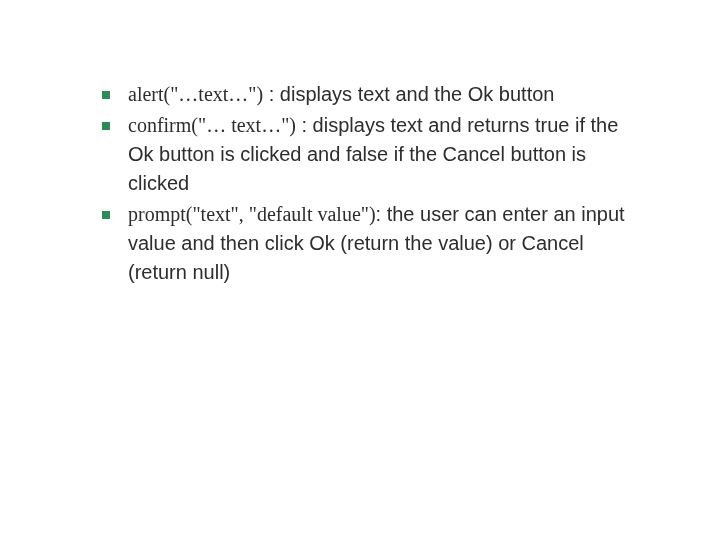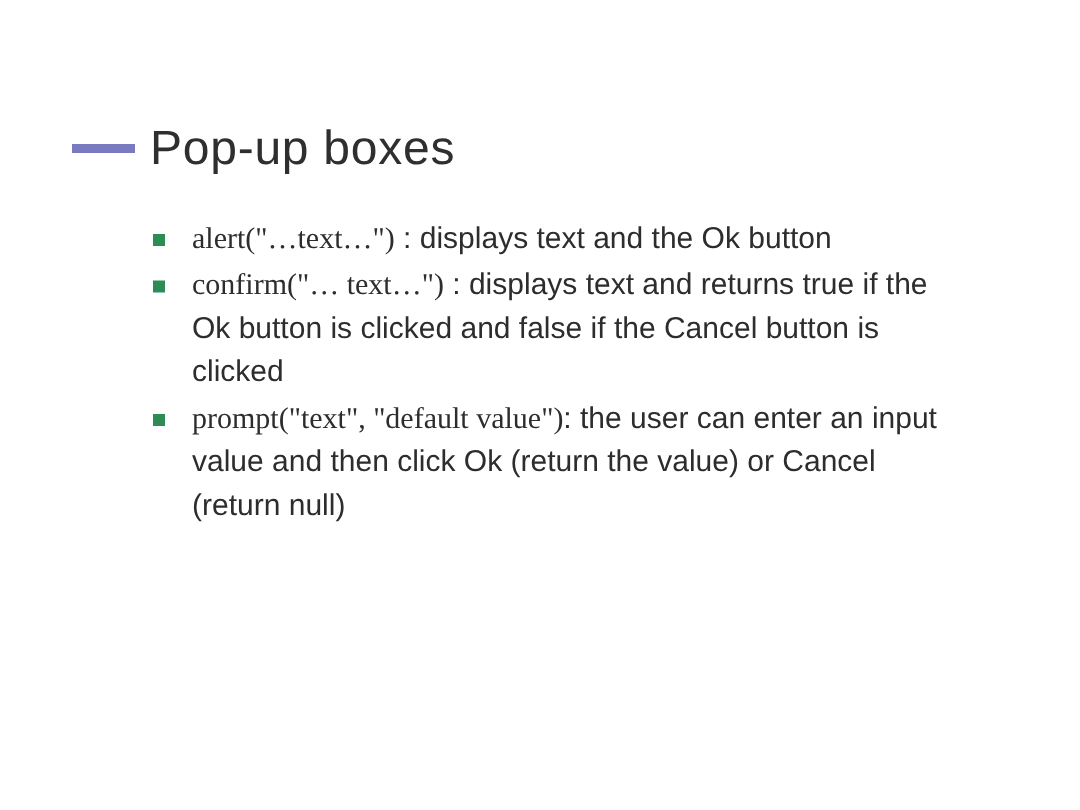--- a/index.html
+++ b/index.html
@@ -65,24 +65,20 @@
     font-size: 20px;
   }
   .body-text {
     font-family: Verdana, Geneva, sans-serif;
   }
 </style>
 </head>
 <body>
 
 <div class="slide">
-  <div class="title-wrap">
-    <div class="title-bar"></div>
-    <div class="title">Pop-up boxes</div>
-  </div>
 
   <ul class="bullets">
     <li>
       <span class="sq"></span>
       <span class="code">alert("…text…")</span><span class="body-text"> : displays text and the Ok button</span>
     </li>
     <li>
       <span class="sq"></span>
       <span class="code">confirm("… text…")</span><span class="body-text"> : displays text and returns true if the Ok button is clicked and false if the Cancel button is clicked</span>
     </li>

